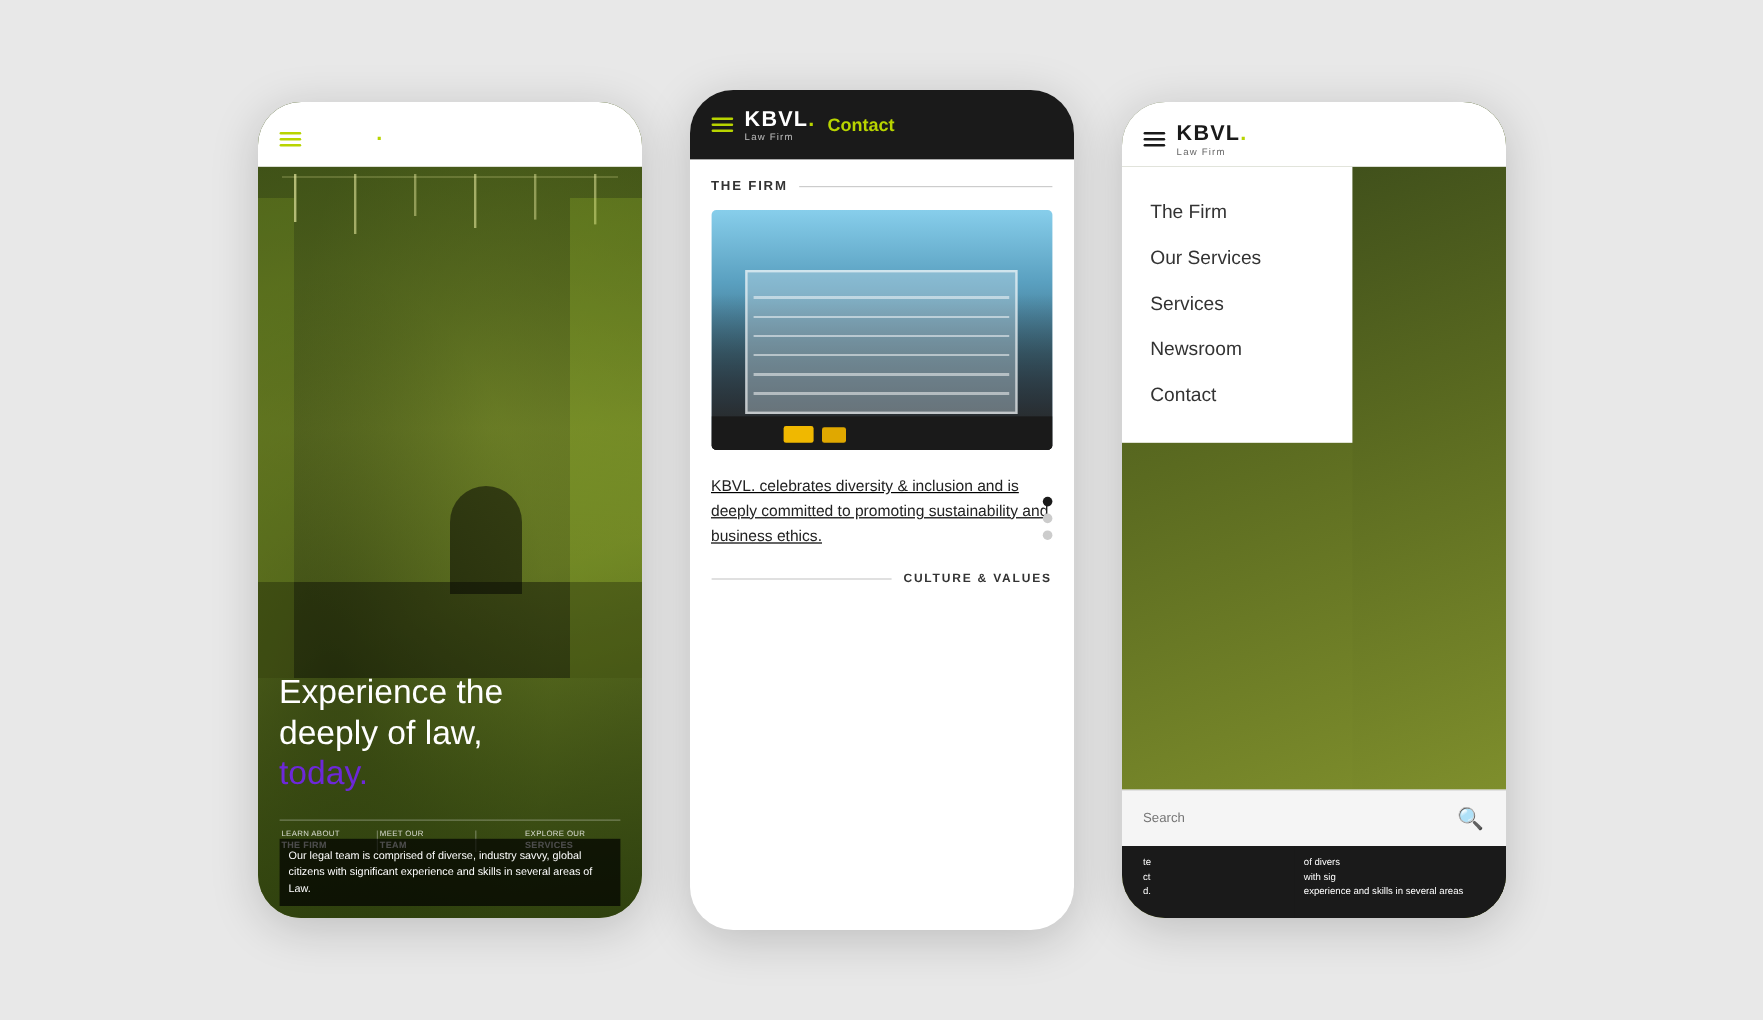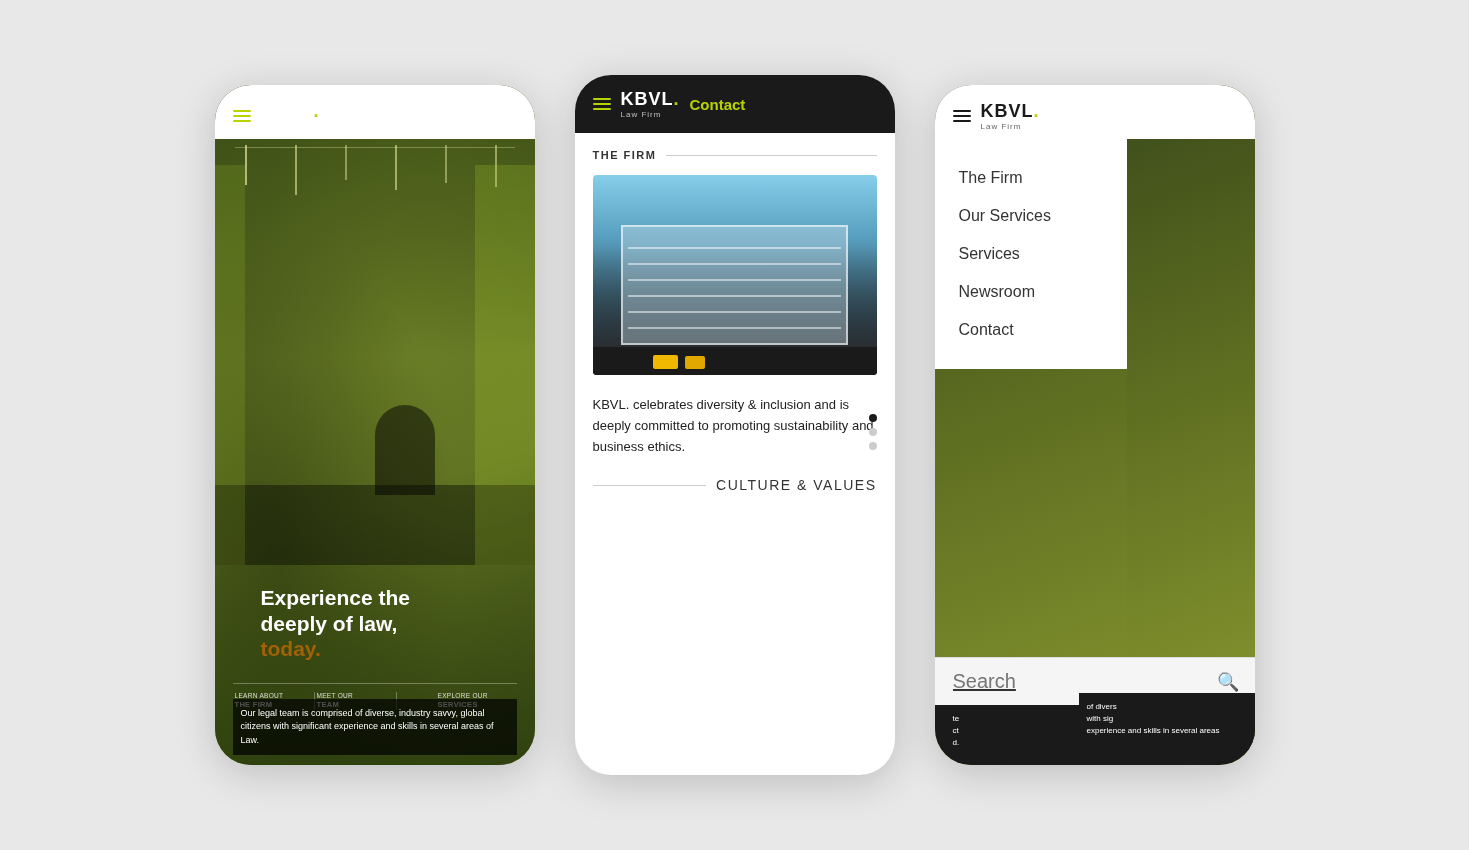--- a/index.html
+++ b/index.html
@@ -65,28 +65,27 @@
         radial-gradient(ellipse at 20% 70%, rgba(0,0,0,0.5) 0%, transparent 50%);
     }
     .phone-1 .hero-content {
       position: absolute;
       bottom: 100px;
       left: 18px;
       right: 18px;
       color: #fff;
     }
     .phone-1 .hero-title {
-      font-size: 21px;
-      font-weight: 700;
+      font-size: 28px;
+      font-weight: 400;
       line-height: 1.2;
       margin-bottom: 4px;
-      margin-left: 28px;
     }
     .phone-1 .hero-accent {
-      color: #a16207;
+      color: #6d28d9;
     }
     .phone-1 .nav-links {
       position: absolute;
       bottom: 55px;
       left: 18px;
       right: 18px;
       display: flex;
       gap: 0;
       border-top: 1px solid rgba(255,255,255,0.3);
       padding-top: 8px;
@@ -203,42 +202,43 @@
       height: 8px;
       border-radius: 50%;
       background: #ccc;
     }
     .phone-2 .dot.active { background: #1a1a1a; }
     .phone-2 .text-section {
       display: flex;
       gap: 12px;
       padding: 4px 0 16px;
       position: relative;
+      text-decoration: underline;
     }
     .phone-2 .text-section p {
       font-size: 13px;
       line-height: 1.6;
       color: #222;
       flex: 1;
     }
     .phone-2 .culture-label {
       display: flex;
       align-items: center;
       gap: 10px;
       margin-top: 4px;
     }
     .phone-2 .culture-label::before {
       content: '';
       flex: 1;
       height: 1px;
       background: #ccc;
     }
     .phone-2 .culture-label span {
-      font-size: 14px;
-      font-weight: 400;
+      font-size: 10px;
+      font-weight: 700;
       letter-spacing: 1.5px;
       color: #333;
     }
 
     
     .phone-3 .header-white {
       display: flex;
       align-items: center;
       padding: 16px 18px 8px;
       background: #fff;
@@ -276,23 +276,22 @@
       border-top: 1px solid #ddd;
       padding: 12px 18px;
       display: flex;
       align-items: center;
       z-index: 20;
     }
     .phone-3 .search-input {
       flex: 1;
       border: none;
       background: transparent;
-      font-size: 20px;
+      font-size: 11px;
       color: #333;
-      text-decoration: underline;
     }
     .phone-3 .search-icon {
       font-size: 18px;
       color: #555;
     }
     .phone-3 .footer-strip {
       position: absolute;
       bottom: 0;
       left: 0; right: 0;
       height: 60px;
@@ -504,19 +503,19 @@
       <input class="search-input" type="text" placeholder="Search" style="">
       <span class="search-icon">🔍</span>
     </div>
 
     <div class="footer-strip">
       <div class="footer-strip-text">
         te<br>ct<br>d.
       </div>
     </div>
 
-    <div style="position:absolute;bottom:12px;right:0;width:55%;height:60px;background:#1a1a1a;z-index:21;padding:8px;overflow:hidden;">
+    <div style="position:absolute;bottom:0;right:0;width:55%;height:60px;background:#1a1a1a;z-index:21;padding:8px;overflow:hidden;">
       <div style="color:#fff;font-size:8px;line-height:1.5;">of divers<br>with sig<br>experience and skills in several areas</div>
     </div>
 
   </div>
 
 </div>
 
 </body></html>

